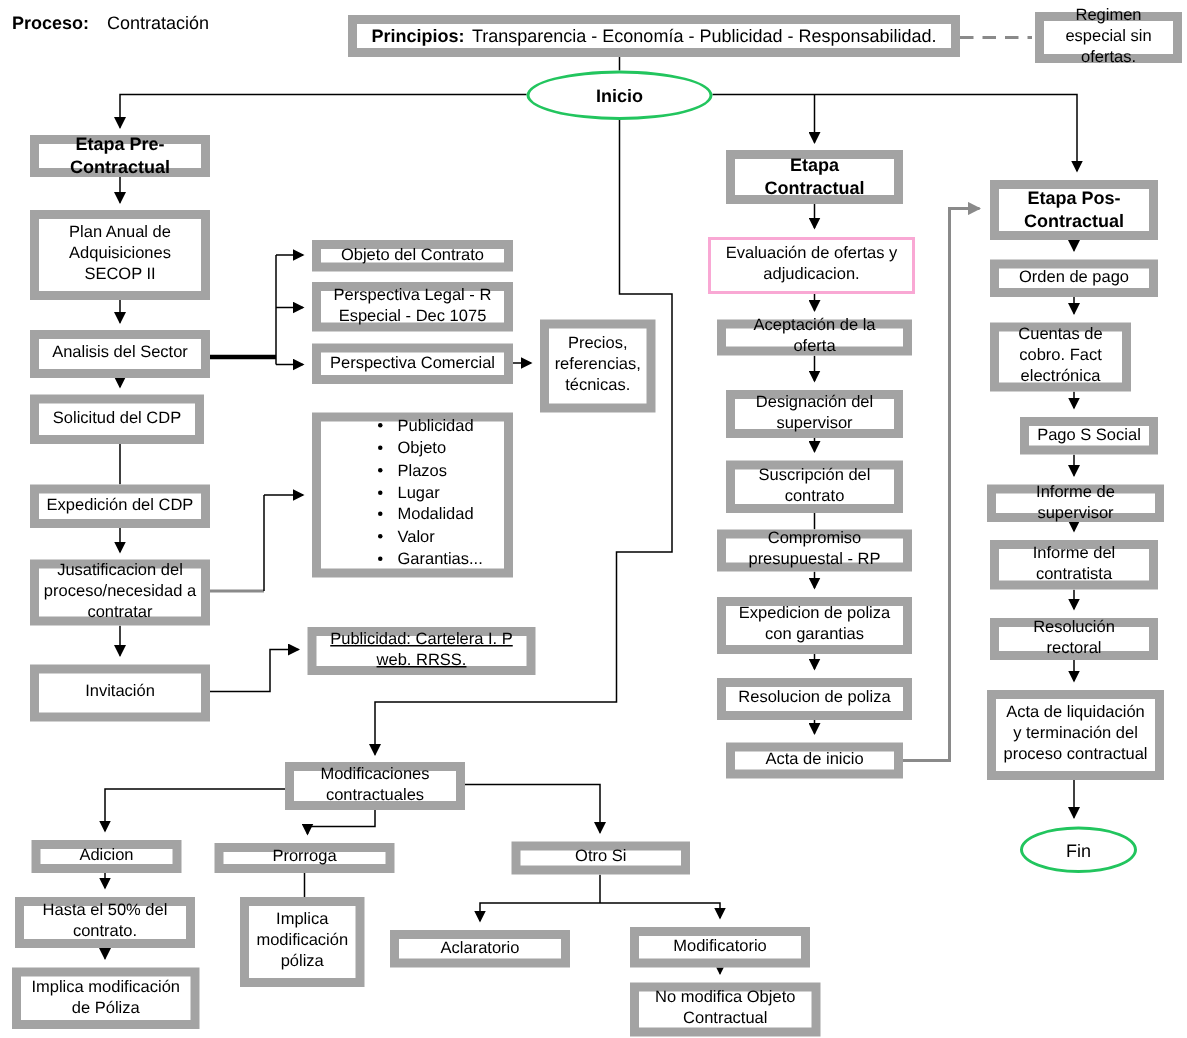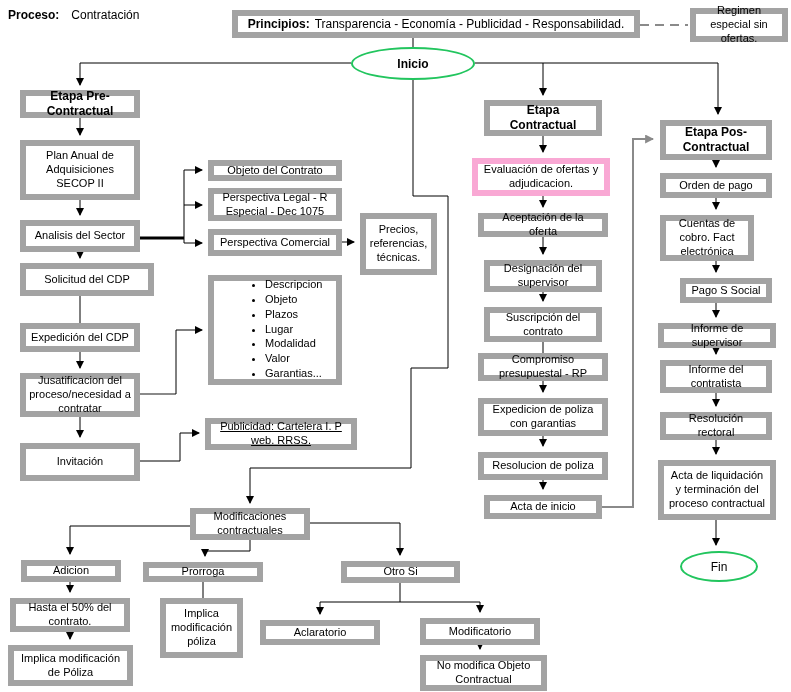--- a/index.html
+++ b/index.html
@@ -7,21 +7,21 @@
     position:relative; width:791px; height:692px; background:#ffffff;
     font-family:"Liberation Sans", sans-serif; color:#000;
   }
   .box {
     position:absolute; background:#ffffff; border:6px solid #a3a3a3;
     display:flex; align-items:center; justify-content:center;
     text-align:center; font-size:11px; line-height:1.25;
     box-sizing:border-box; padding:1px 3px;
   }
   .hdr { font-weight:bold; font-size:12px; }
-  .gray-border { border:6px solid #f9a8d4; }
+  .gray-border { border:2px solid #f9a8d4; }
   .oval {
     position:absolute; background:#ffffff; border:2px solid #22c55e;
     border-radius:50%; display:flex; align-items:center; justify-content:center;
     font-size:12px; box-sizing:border-box;
   }
   .proceso { position:absolute; left:8px; top:8px; font-size:12px; }
   .proceso .val { margin-left:12px; }
   .princ-label { font-weight:bold; margin-right:5px; }
   ul.req { margin:0; padding-left:48px; text-align:left; font-size:11px; list-style-type:disc; }
   ul.req li { margin:0 0 1px 0; padding:0; }
@@ -119,33 +119,33 @@
   </div>
 
   <div class="box" style="left:690px; top:8px; width:98px; height:34px;">Regimen especial sin ofertas.</div>
 
   <div class="oval hdr" style="left:351px; top:47px; width:124px; height:33px;">Inicio</div>
   <div class="oval" style="left:680px; top:551px; width:78px; height:31px;">Fin</div>
 
   <div class="box hdr" style="left:20px; top:90px; width:120px; height:28px;">Etapa Pre-Contractual</div>
   <div class="box" style="left:20px; top:140px; width:120px; height:60px;">Plan Anual de Adquisiciones SECOP II</div>
   <div class="box" style="left:20px; top:220px; width:120px; height:32px;">Analisis del Sector</div>
-  <div class="box" style="left:20px; top:263px; width:134px; height:33px;">Solicitud del CDP</div>
+  <div class="box" style="left:20px; top:263px; width:116px; height:33px;">Solicitud del CDP</div>
   <div class="box" style="left:20px; top:323px; width:120px; height:29px;">Expedición del CDP</div>
   <div class="box" style="left:20px; top:373px; width:120px; height:44px;">Jusatificacion del proceso/necesidad a contratar</div>
   <div class="box" style="left:20px; top:443px; width:120px; height:38px;">Invitación</div>
 
   <div class="box" style="left:208px; top:160px; width:134px; height:21px;">Objeto del Contrato</div>
   <div class="box" style="left:208px; top:188px; width:134px; height:33px;">Perspectiva Legal - R Especial - Dec 1075</div>
   <div class="box" style="left:208px; top:229px; width:134px; height:27px;">Perspectiva Comercial</div>
   <div class="box" style="left:360px; top:213px; width:77px; height:62px;">Precios, referencias, técnicas.</div>
 
   <div class="box" style="left:208px; top:275px; width:134px; height:110px; justify-content:flex-start;">
     <ul class="req">
-      <li>Descripcion</li>
+      <li>Publicidad</li>
       <li>Objeto</li>
       <li>Plazos</li>
       <li>Lugar</li>
       <li>Modalidad</li>
       <li>Valor</li>
       <li>Garantias...</li>
     </ul>
   </div>
 
   <div class="box" style="left:205px; top:418px; width:152px; height:32px;text-decoration:underline;">Publicidad:  Cartelera I. P web. RRSS.</div>

